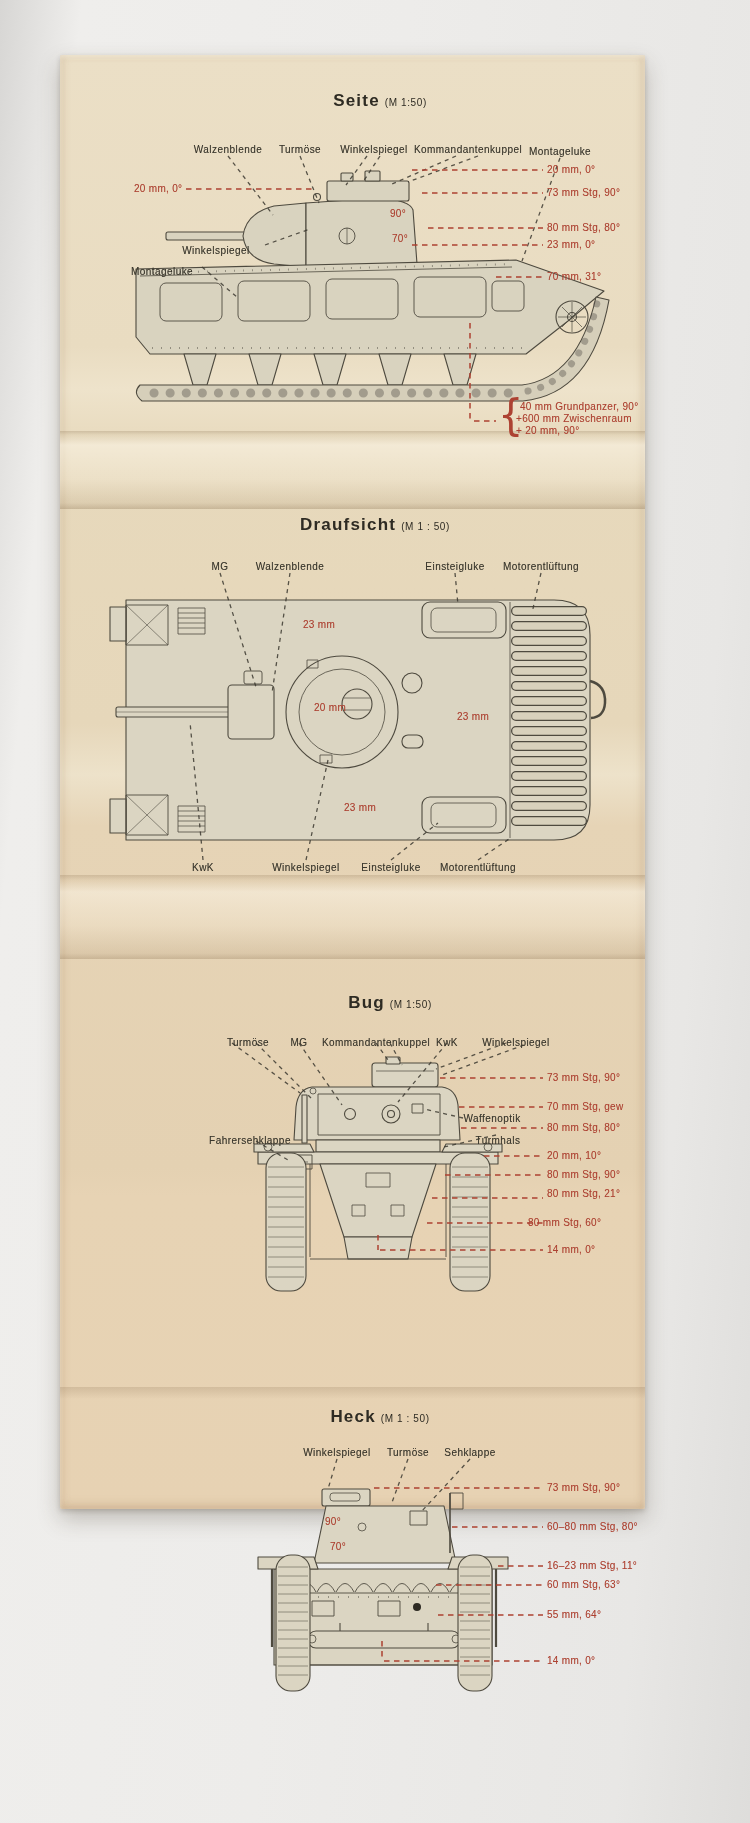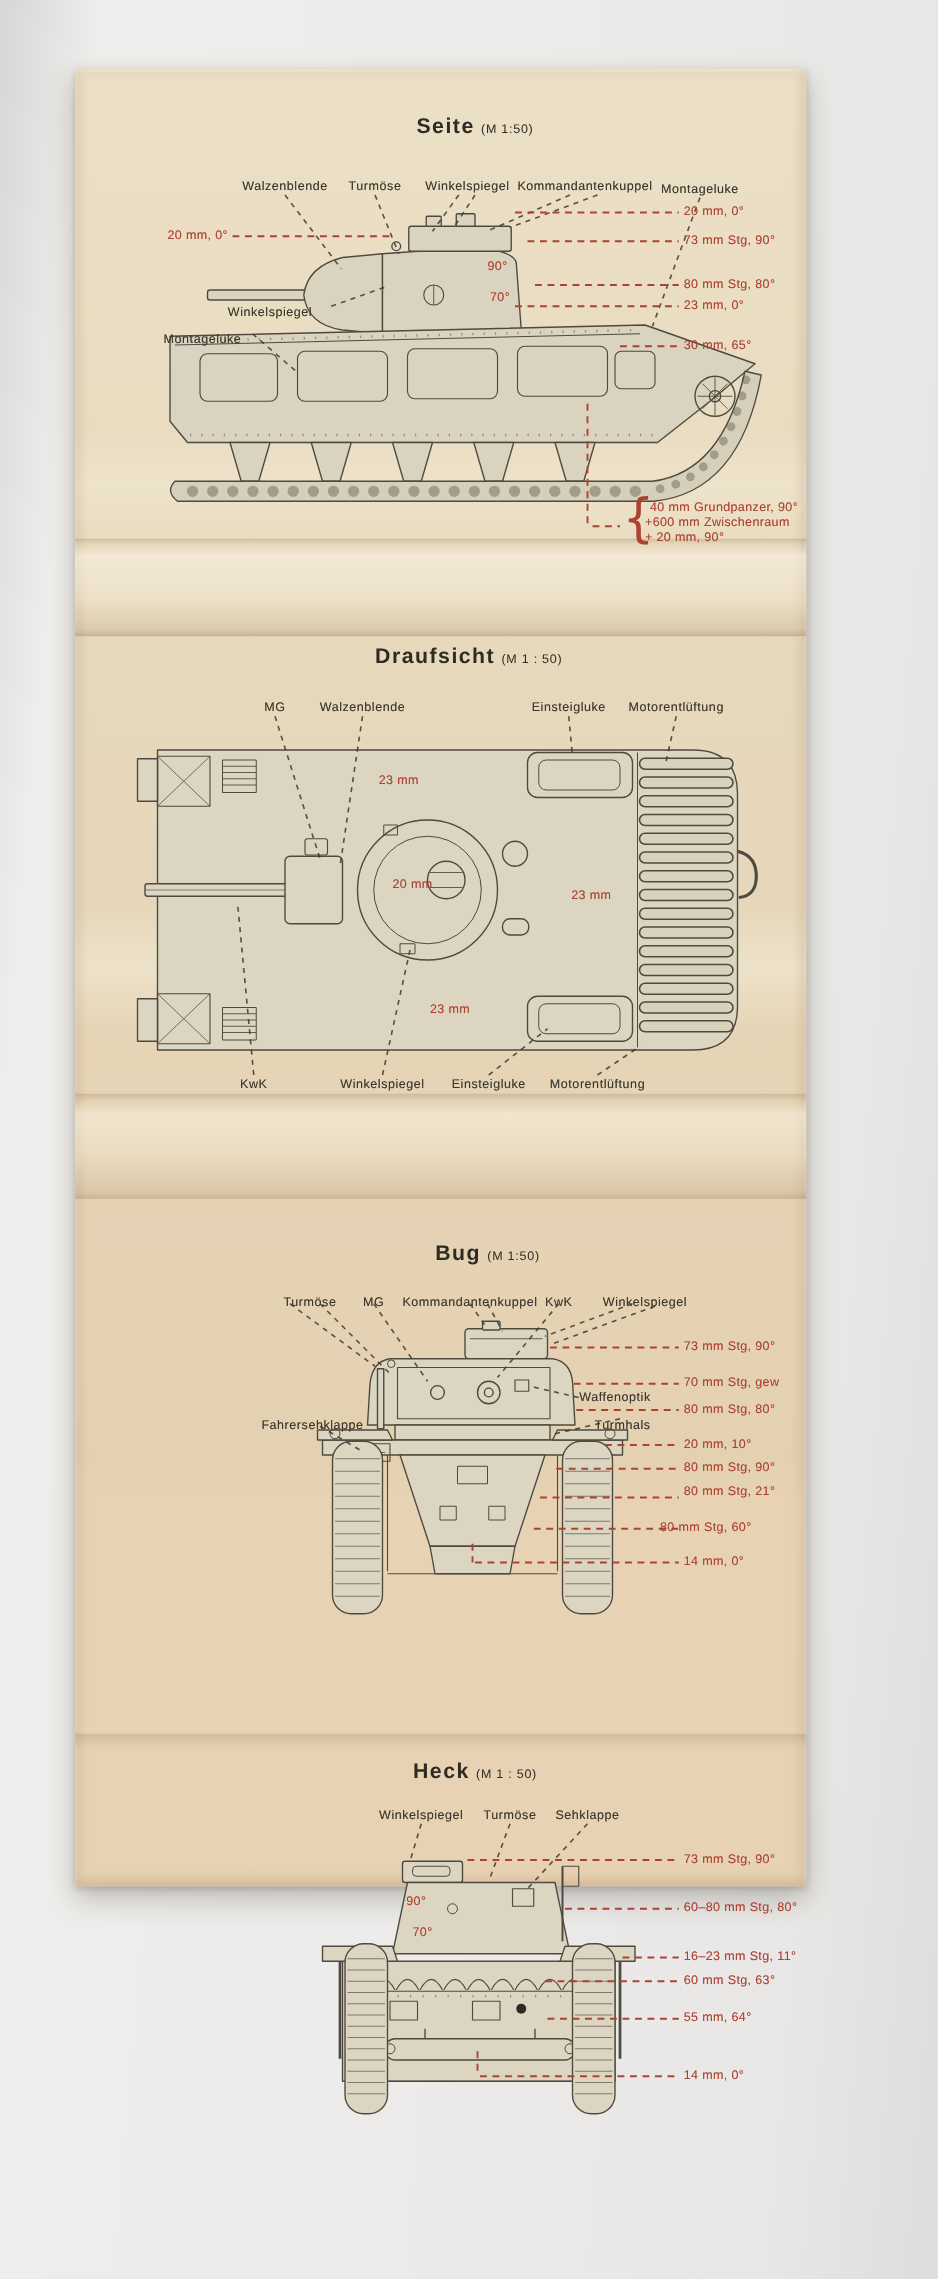--- a/index.html
+++ b/index.html
@@ -109,21 +109,21 @@
       <div class="lbl" style="left:500px;top:91px">Montageluke</div>
       <div class="red redl" style="left:74px;top:128px">20 mm, 0°</div>
       <div class="lbl" style="left:156px;top:190px">Winkelspiegel</div>
       <div class="lbl" style="left:102px;top:211px">Montageluke</div>
       <div class="red" style="left:338px;top:153px">90°</div>
       <div class="red" style="left:340px;top:178px">70°</div>
       <div class="red redl" style="left:487px;top:109px">20 mm, 0°</div>
       <div class="red redl" style="left:487px;top:132px">73 mm Stg, 90°</div>
       <div class="red redl" style="left:487px;top:167px">80 mm Stg, 80°</div>
       <div class="red redl" style="left:487px;top:184px">23 mm, 0°</div>
-      <div class="red redl" style="left:487px;top:216px">30 mm, 65°</div>
+      <div class="red redl" style="left:487px;top:216px">70 mm, 31°</div>
       <div class="brace" style="left:438px;top:338px">{</div>
       <div class="red redl" style="left:460px;top:346px">40 mm Grundpanzer, 90°</div>
       <div class="red redl" style="left:456px;top:358px">+600 mm Zwischenraum</div>
       <div class="red redl" style="left:456px;top:370px">+ 20 mm, 90°</div>
     </div>
 
     <div class="sec" id="sec-drauf" style="top:400px;height:450px">
       <svg width="585" height="450" viewBox="0 0 585 450">
         <g fill="#dbd5c2" stroke="#4e4a3f" stroke-width="1.1" stroke-linejoin="round">
           <path d="M66,145 L494,145 Q530,145 530,180 L530,350 Q530,385 494,385 L66,385 Z"></path>

